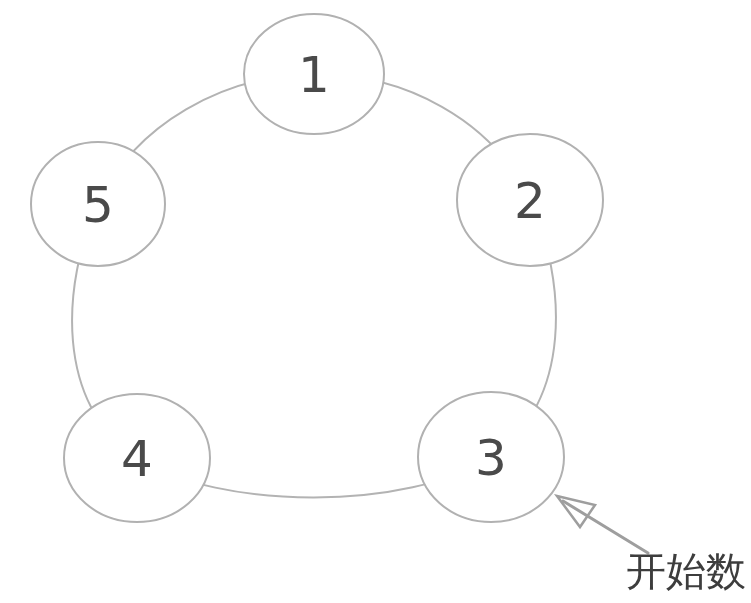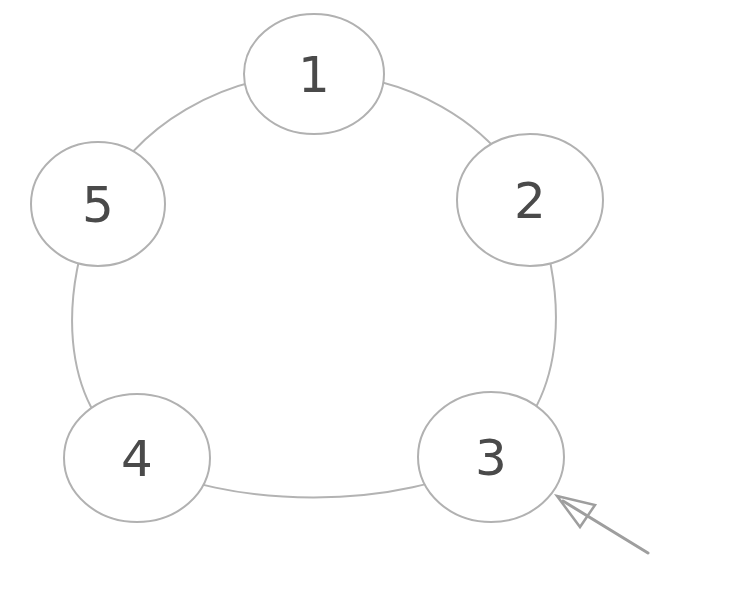--- a/index.html
+++ b/index.html
@@ -88,14 +88,15 @@
     <ellipse class="node" cx="137" cy="458" rx="73" ry="64"></ellipse>
     <text class="node-label" x="137" y="476">4</text>
 
     <ellipse class="node" cx="98" cy="204" rx="67" ry="62"></ellipse>
     <text class="node-label" x="98" y="222">5</text>
 
     <line class="arrow-line" x1="648" y1="553" x2="563" y2="501"></line>
     <polygon class="arrow-head" points="557,496 595,505 580,527"></polygon>
   </svg>
 
+  <div class="annotation-label">开始数</div>
 
 </div>
 
 </body></html>

